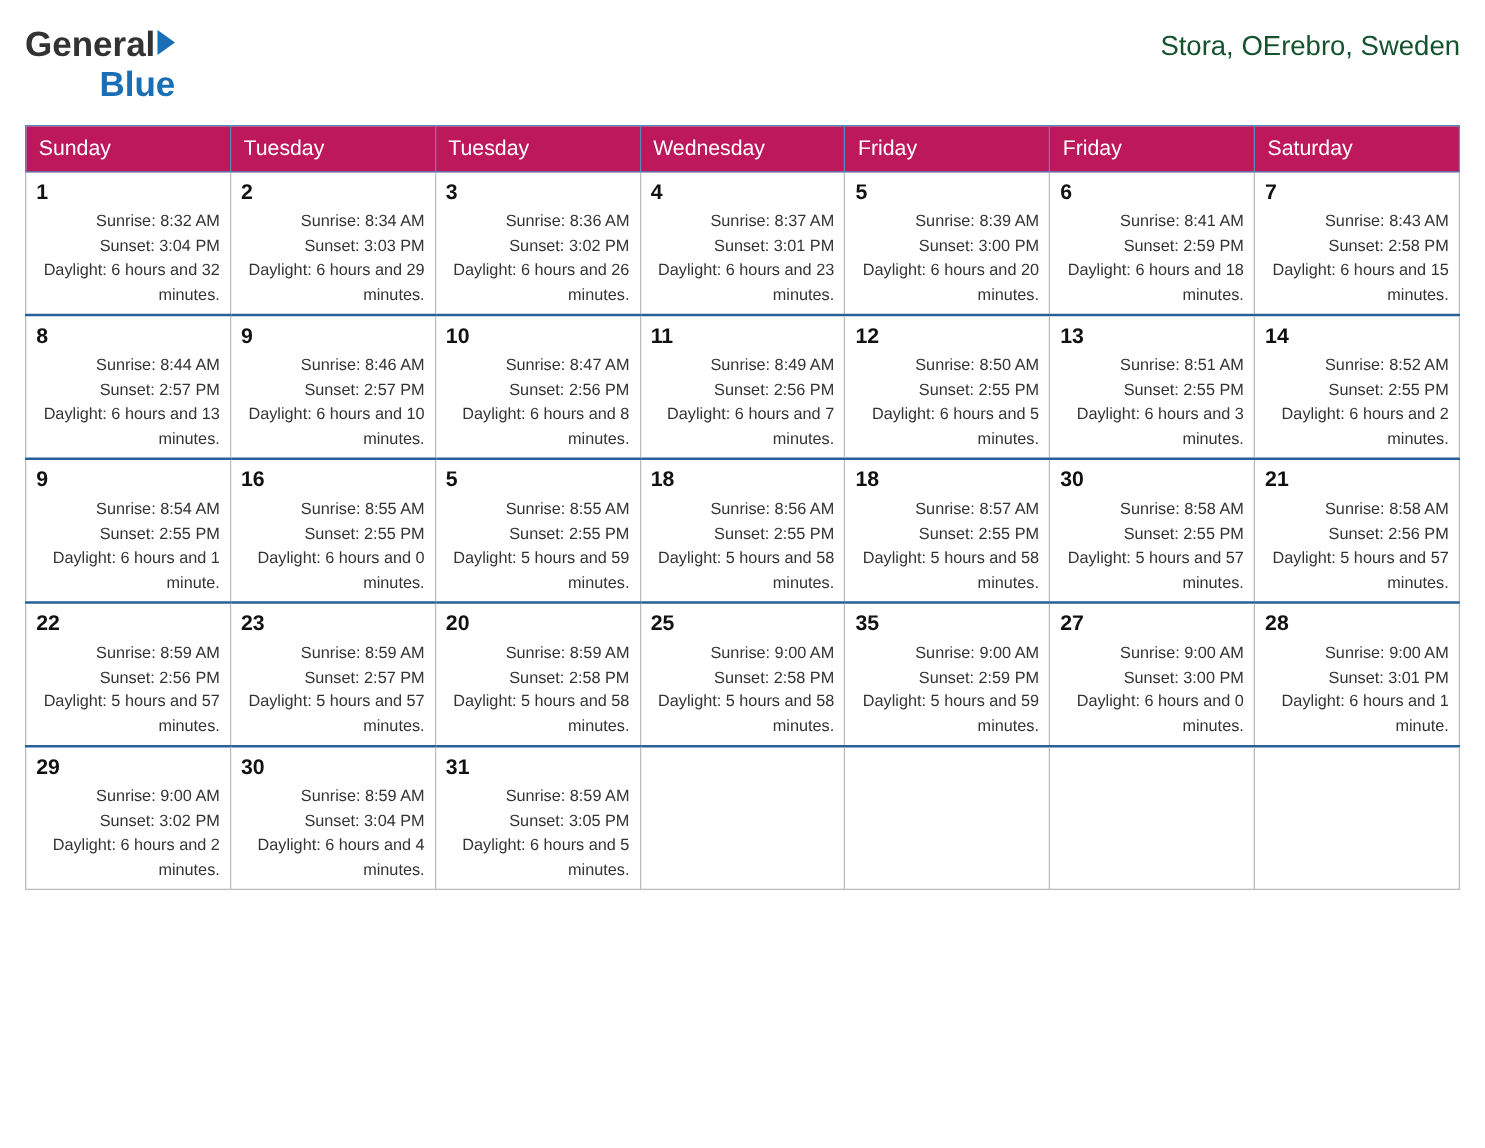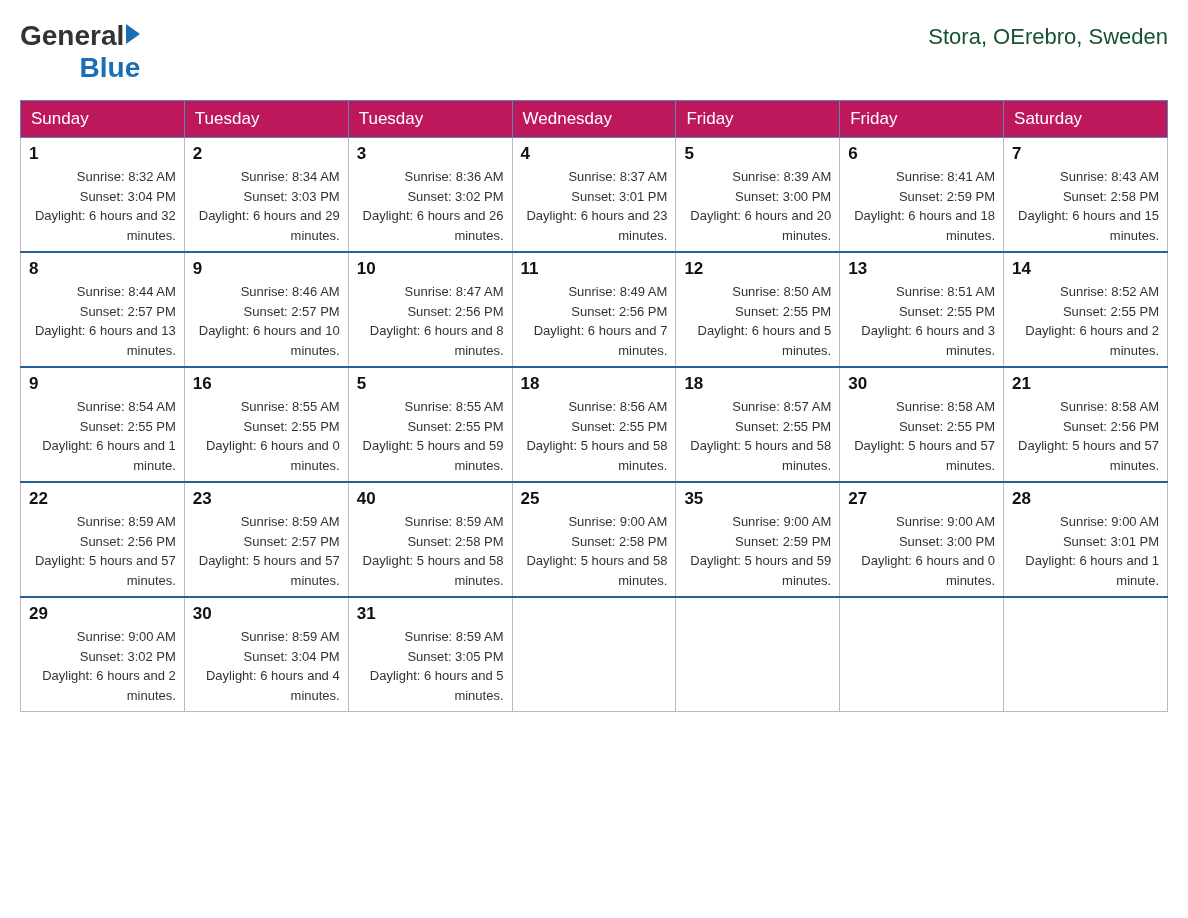--- a/index.html
+++ b/index.html
@@ -224,21 +224,21 @@
       <tr class="row-divider">
         <td>
           <span class="day-number">22</span>
           <div class="day-info">Sunrise: 8:59 AM<br>Sunset: 2:56 PM<br>Daylight: 5 hours and 57 minutes.</div>
         </td>
         <td>
           <span class="day-number">23</span>
           <div class="day-info">Sunrise: 8:59 AM<br>Sunset: 2:57 PM<br>Daylight: 5 hours and 57 minutes.</div>
         </td>
         <td>
-          <span class="day-number">40</span>
+          <span class="day-number">20</span>
           <div class="day-info">Sunrise: 8:59 AM<br>Sunset: 2:58 PM<br>Daylight: 5 hours and 58 minutes.</div>
         </td>
         <td>
           <span class="day-number">25</span>
           <div class="day-info">Sunrise: 9:00 AM<br>Sunset: 2:58 PM<br>Daylight: 5 hours and 58 minutes.</div>
         </td>
         <td>
           <span class="day-number">35</span>
           <div class="day-info">Sunrise: 9:00 AM<br>Sunset: 2:59 PM<br>Daylight: 5 hours and 59 minutes.</div>
         </td>

